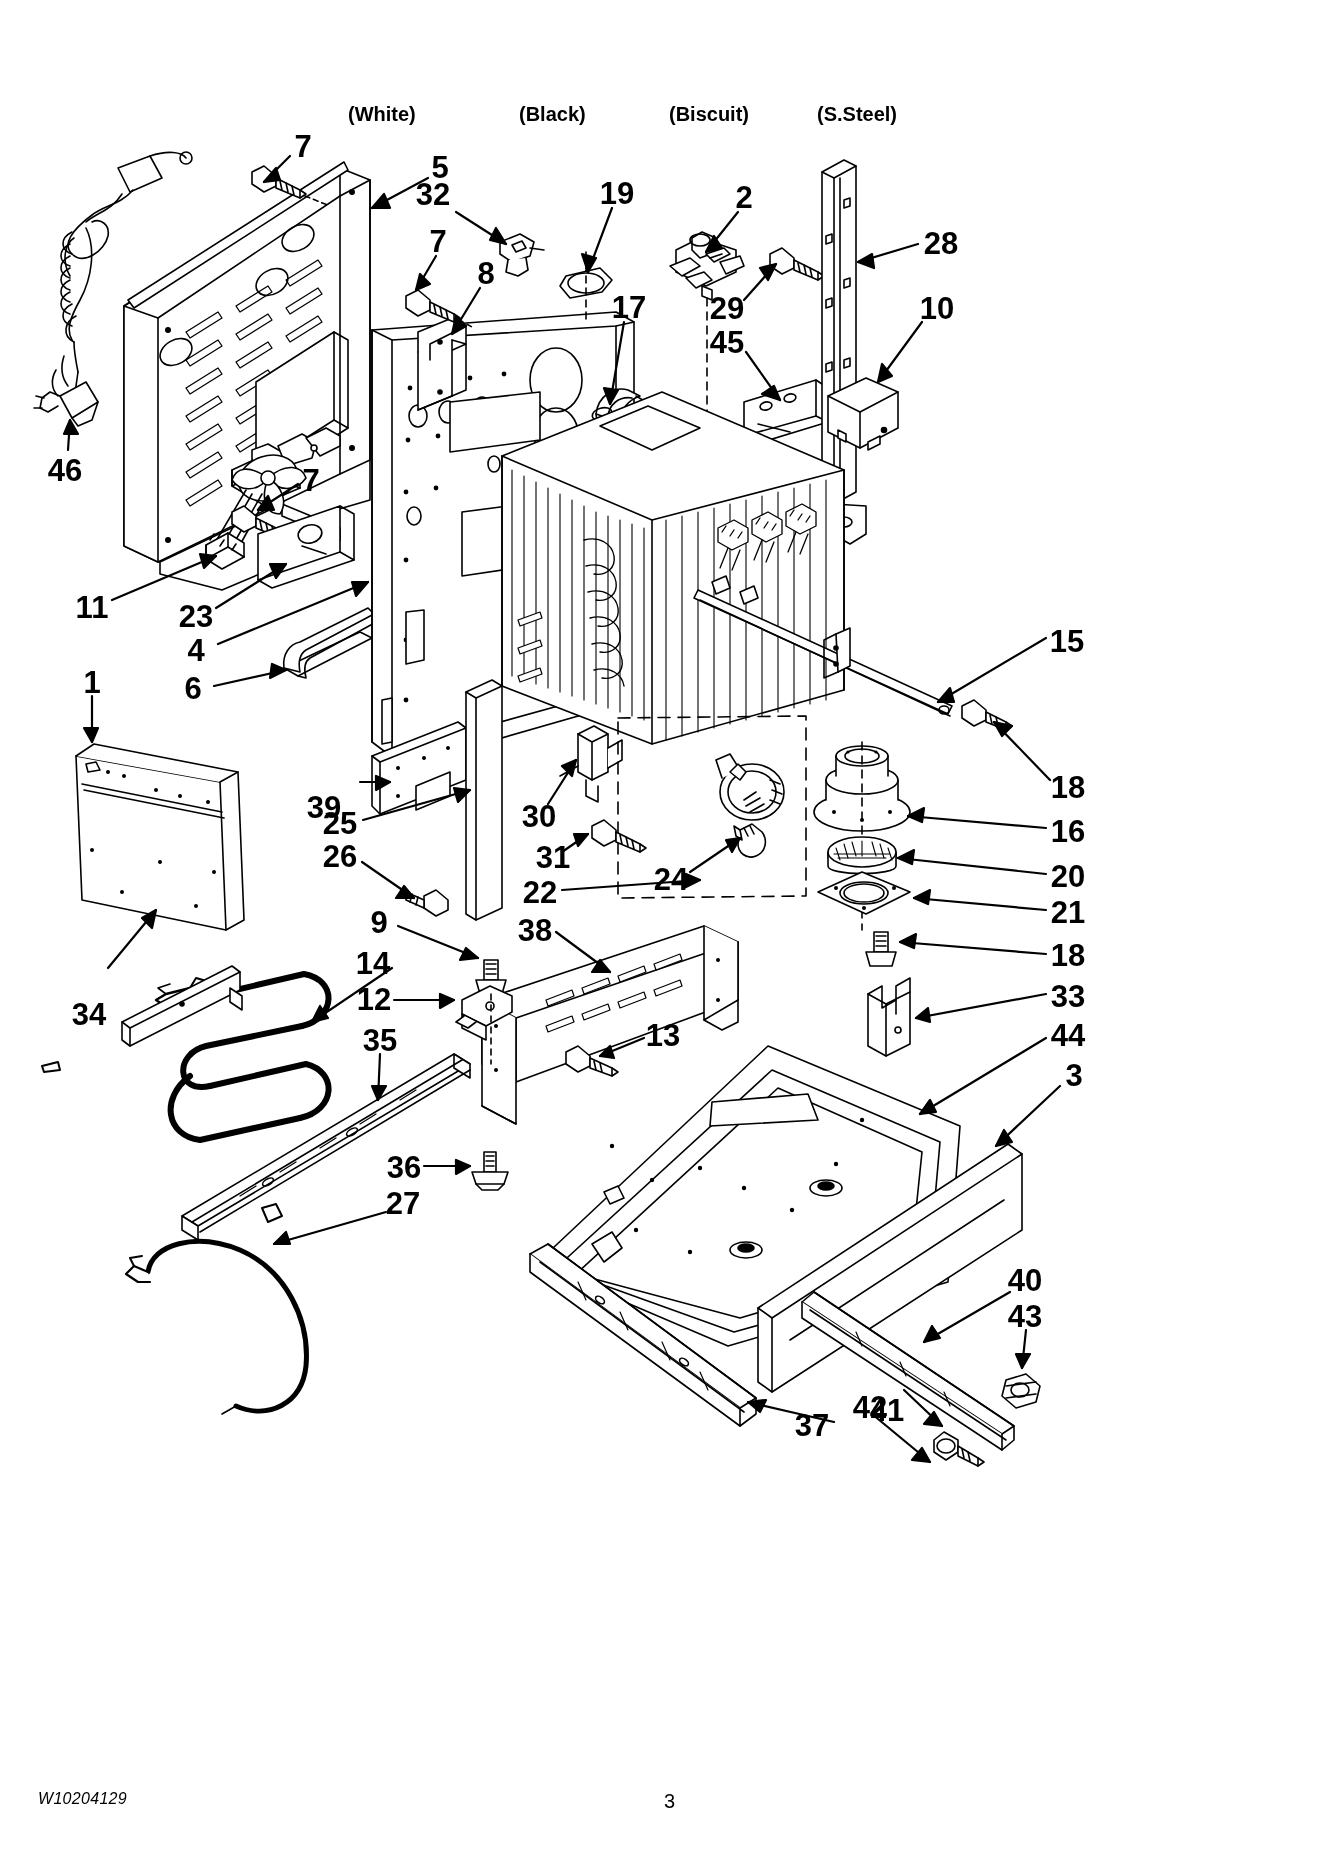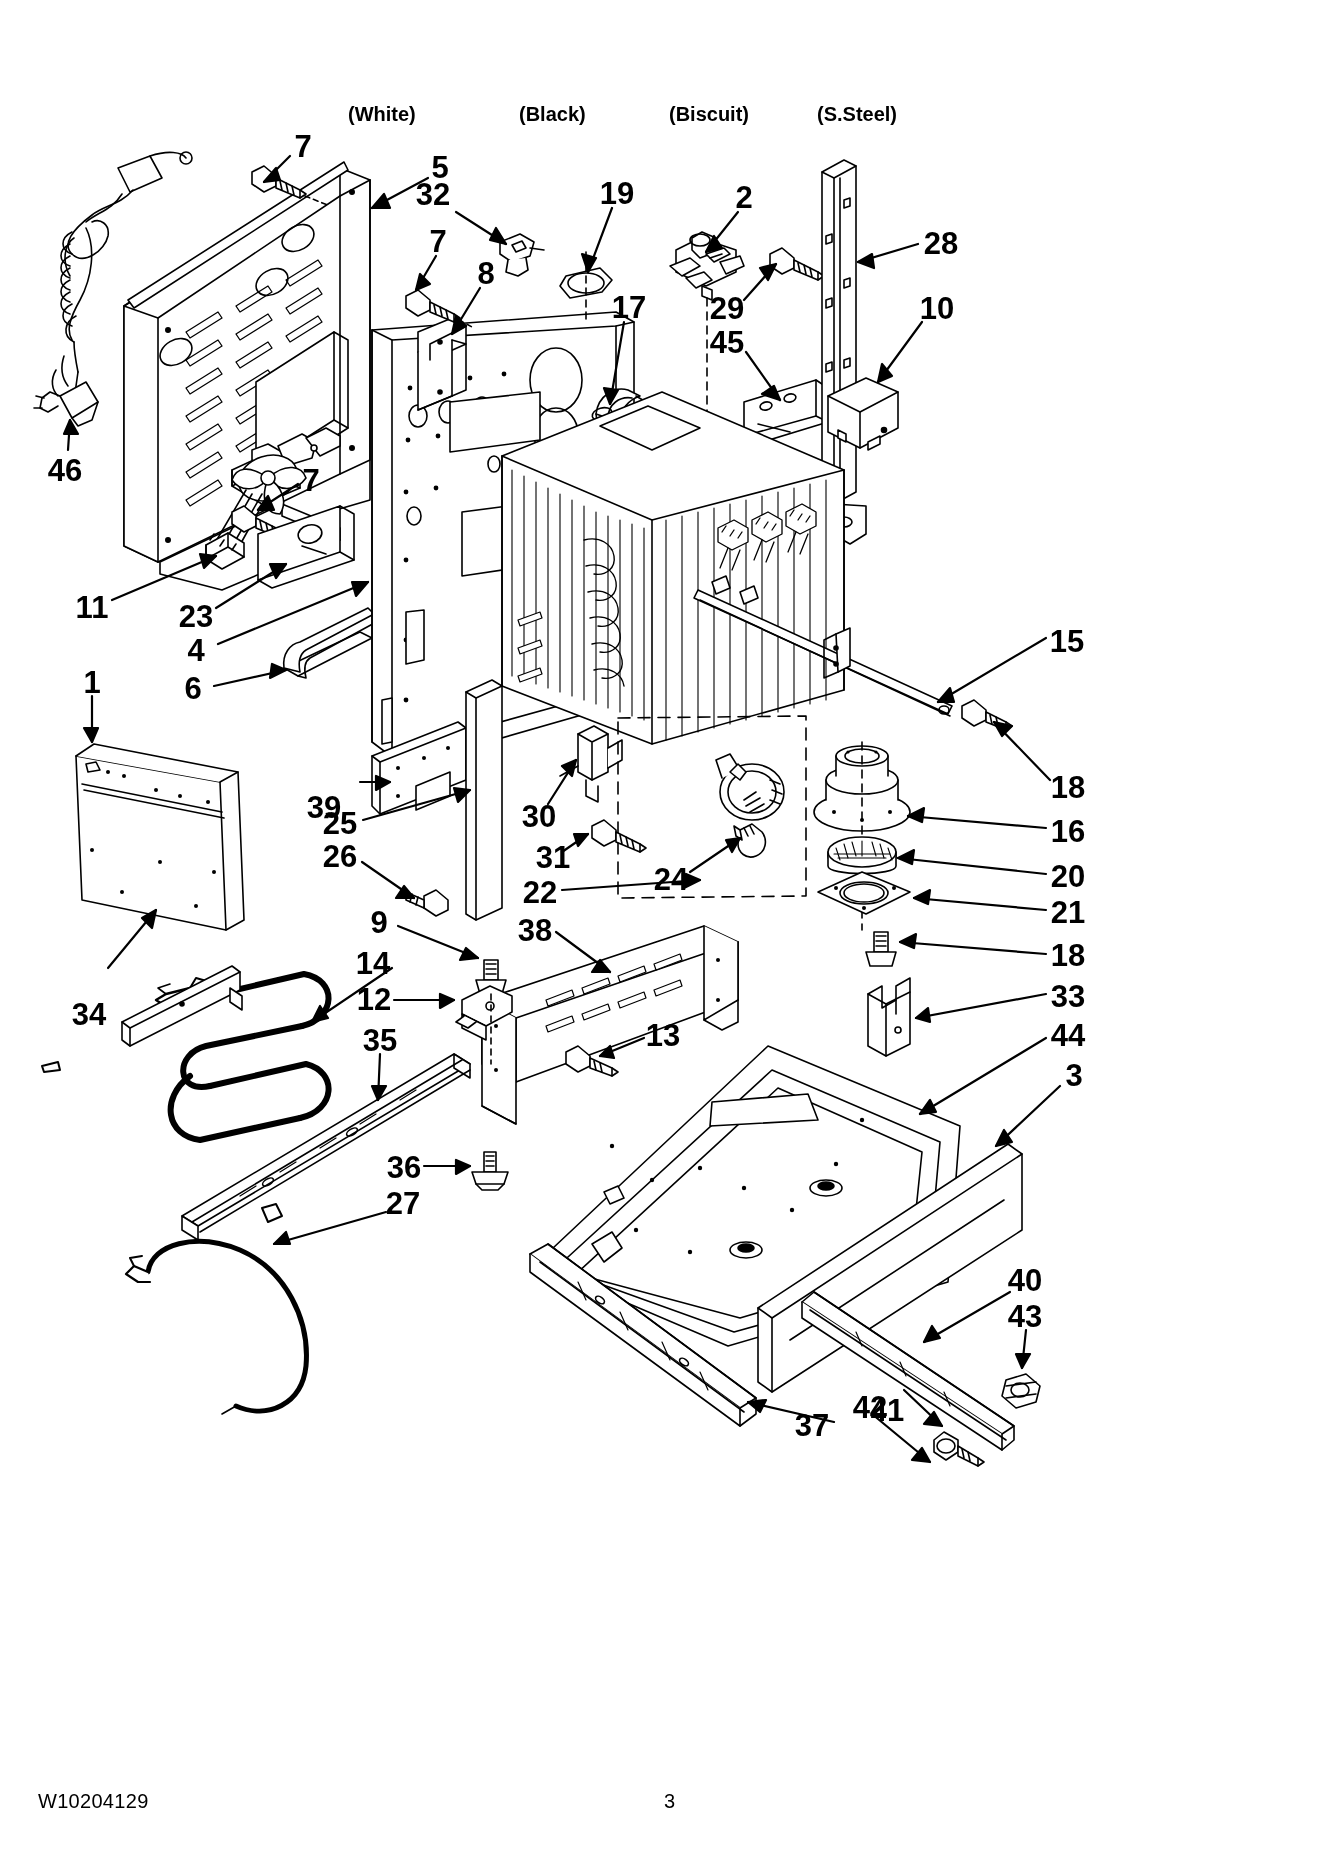--- a/index.html
+++ b/index.html
@@ -60,23 +60,24 @@
   #color-row .c0 { left: 348px; }
   #color-row .c1 { left: 519px; }
   #color-row .c2 { left: 669px; }
   #color-row .c3 { left: 817px; }
 
   
   #footer-code {
     position: absolute;
     left: 38px;
     top: 1790px;
-    font-size: 20px;
+    font-size: 16px;
     font-weight: normal;
     letter-spacing: 0.3px;
+    font-style: italic;
   }
   #footer-page {
     position: absolute;
     left: 0;
     top: 1790px;
     width: 1339px;
     text-align: center;
     font-size: 20px;
   }
 

